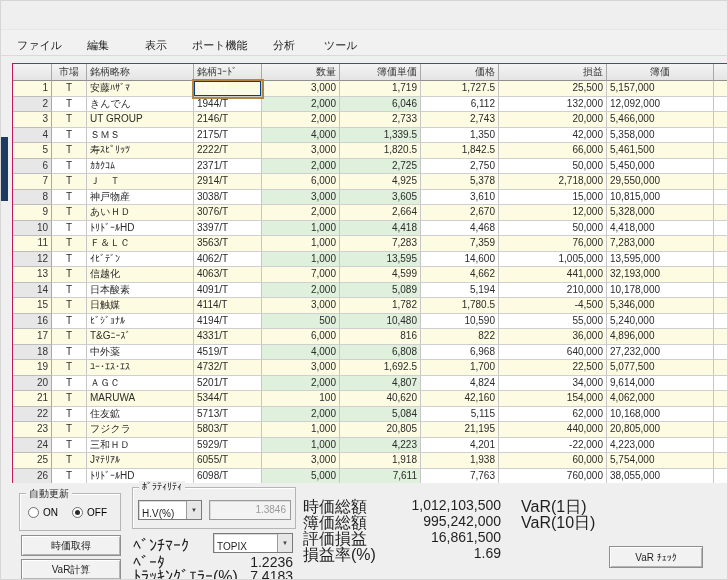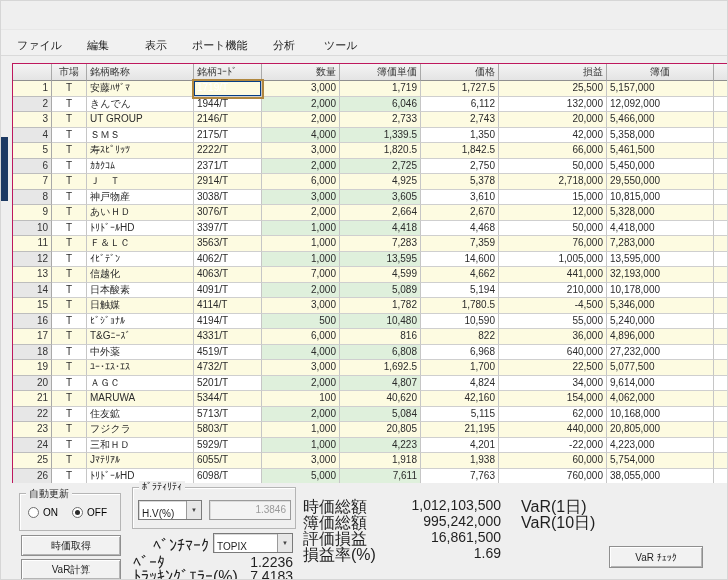--- a/index.html
+++ b/index.html
@@ -90,21 +90,21 @@
   .combo .combo-arrow { width:15px; height:100%; background:#e7e7e7; border-left:1px solid #9a9a9a;
            display:flex; align-items:center; justify-content:center; font-size:6px; color:#444; }
   .combo-vol { left:5px; top:12px; width:64px; }
   .field-vol { position:absolute; left:76px; top:12px; width:82px; height:20px; background:#f3f3f3;
            border:1px solid #9a9a9a; box-shadow:inset 1px 1px 0 #dcdcdc;
            font-size:10px; color:#9a9a9a; text-align:right; line-height:18px; padding:0 4px; }
 
   .lbl { position:absolute; color:#1f1f1f; font-size:16px; }
   .val { position:absolute; color:#1f1f1f; font-size:14px; text-align:right; }
 
-  .lbl-bench { left:132px; top:54px;margin-left:20px; }
+  .lbl-bench { left:132px; top:54px; }
   .combo-bench { left:212px; top:50px; width:80px; }
   .lbl-beta { left:132px; top:71px; }
   .val-beta { left:210px; top:71px; width:82px; }
   .lbl-te   { left:132px; top:85px; }
   .val-te   { left:210px; top:85px; width:82px; }
 
   .lbl-jika  { left:302px; top:14px; }
   .val-jika  { left:380px; top:14px; width:120px; }
   .lbl-boka  { left:302px; top:30px; }
   .val-boka  { left:380px; top:30px; width:120px; }

